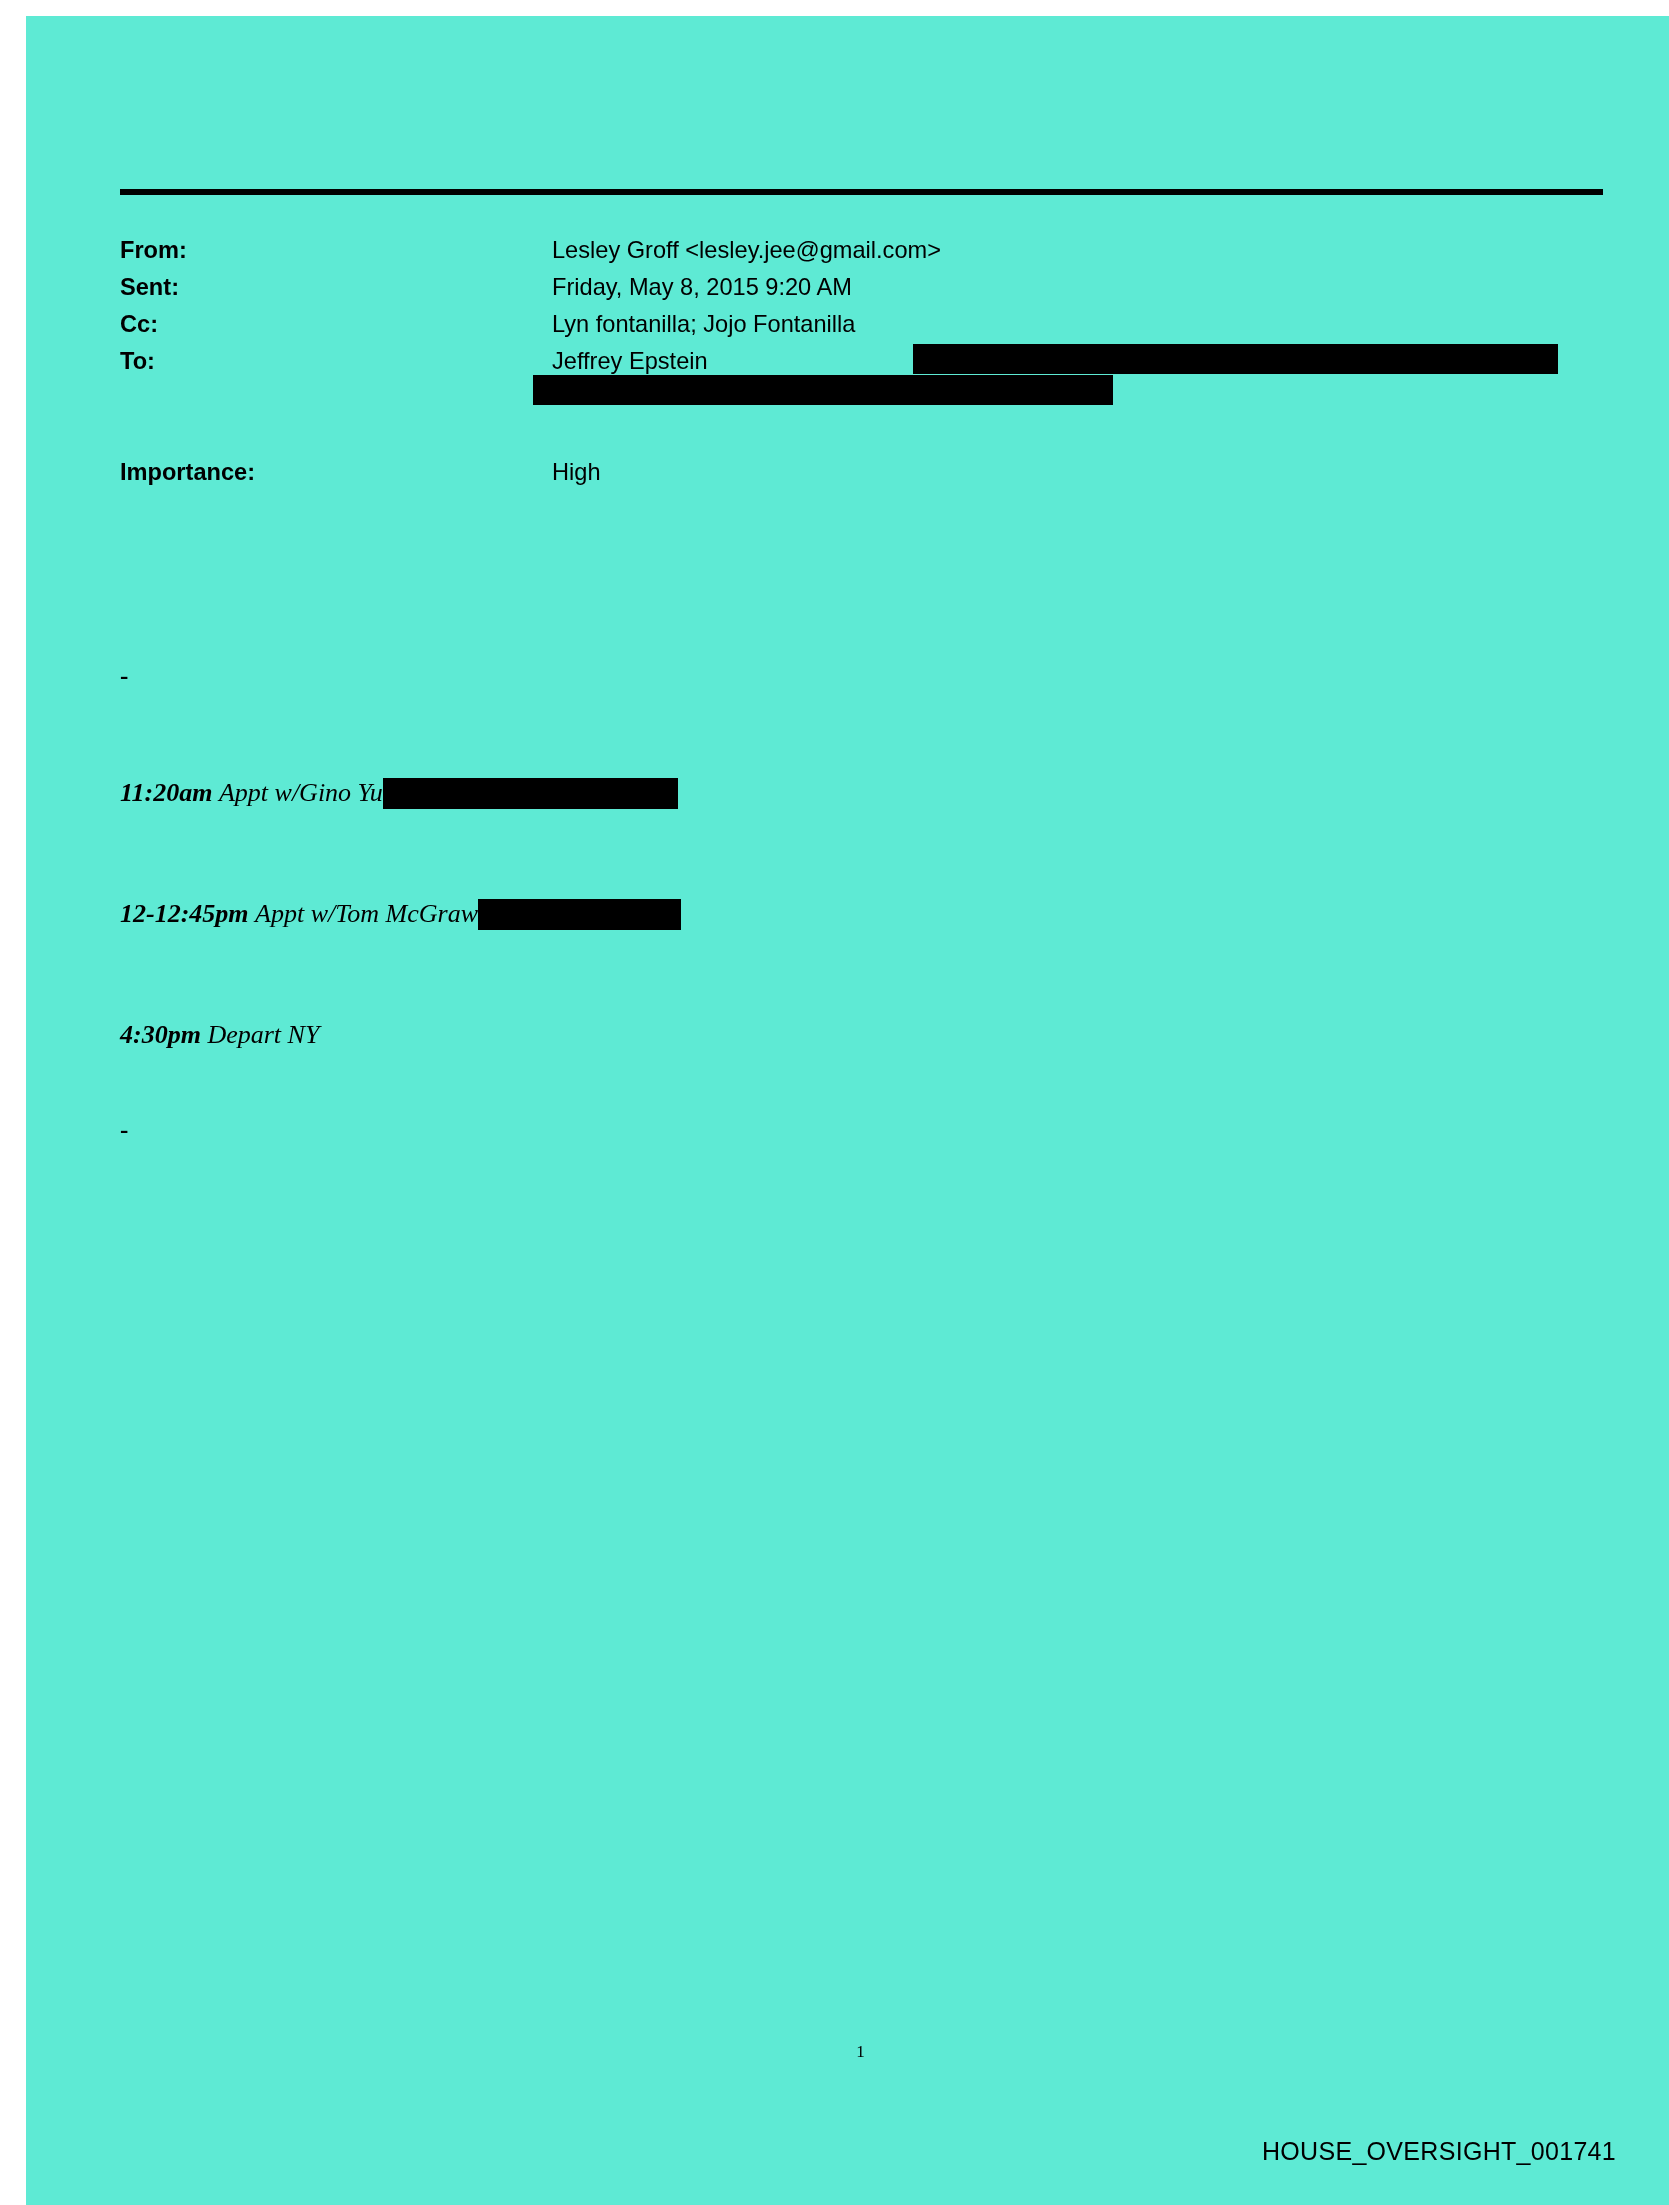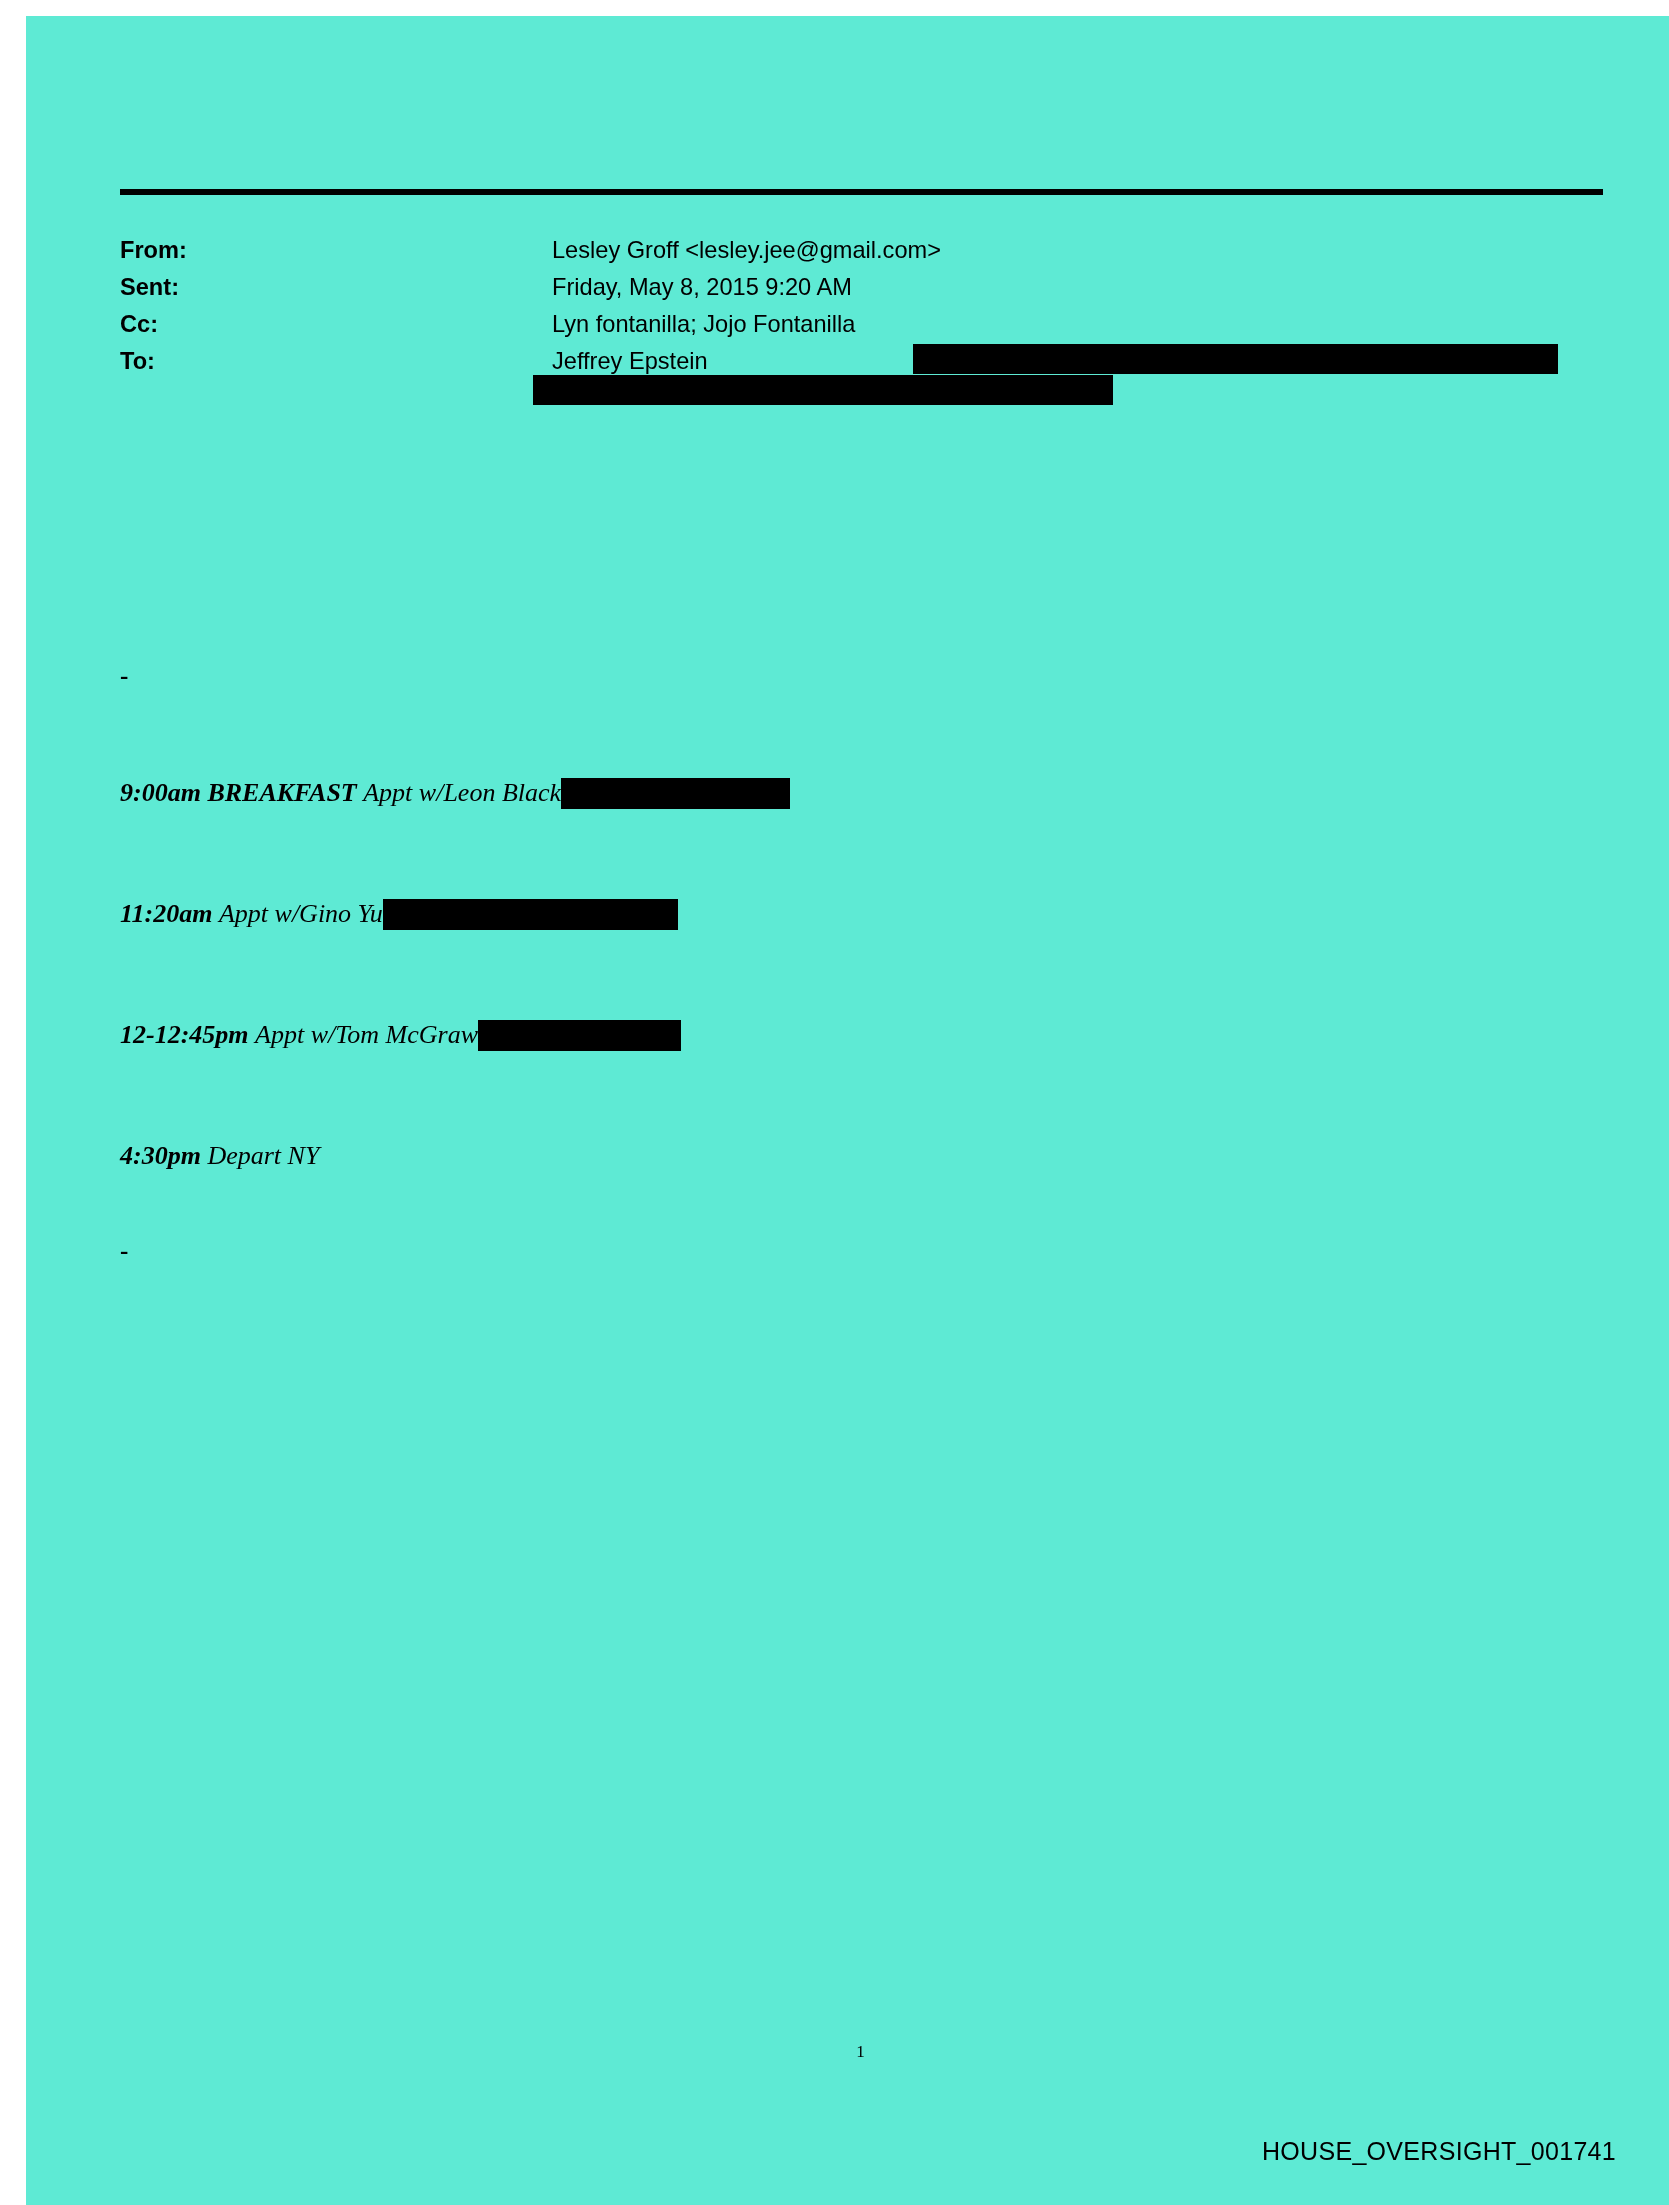--- a/index.html
+++ b/index.html
@@ -163,33 +163,34 @@
     <div class="hdr-row">
       <span class="hdr-label">Cc:</span>
       <span class="hdr-value">Lyn fontanilla; Jojo Fontanilla</span>
     </div>
     <div class="hdr-row">
       <span class="hdr-label">To:</span>
       <span class="hdr-value">Jeffrey Epstein</span>
     </div>
     <div class="gap-sm"></div>
     <div class="gap-sm"></div>
+    <div class="hdr-row">
+      <span class="hdr-label">Importance:</span>
+      <span class="hdr-value">High</span>
+    </div>
   </div>
 
   <div class="redact rb-cc1"></div>
   <div class="redact rb-cc2"></div>
 
   <div class="body-wrap">
 
 
     <div class="dash">-</div>
 
-    <div class="appt appt-spacer-lg">
-      <span class="t">9:00am BREAKFAST </span><span class="txt">Appt w/Leon Black</span><span class="bar bar-w1"></span>
-    </div>
 
     <div class="appt appt-spacer-lg">
       <span class="t">11:20am </span><span class="txt">Appt w/Gino Yu</span><span class="bar bar-w2"></span>
     </div>
 
     <div class="appt appt-spacer-lg">
       <span class="t">12-12:45pm </span><span class="txt">Appt w/Tom McGraw</span><span class="bar bar-w3"></span>
     </div>
 
 

